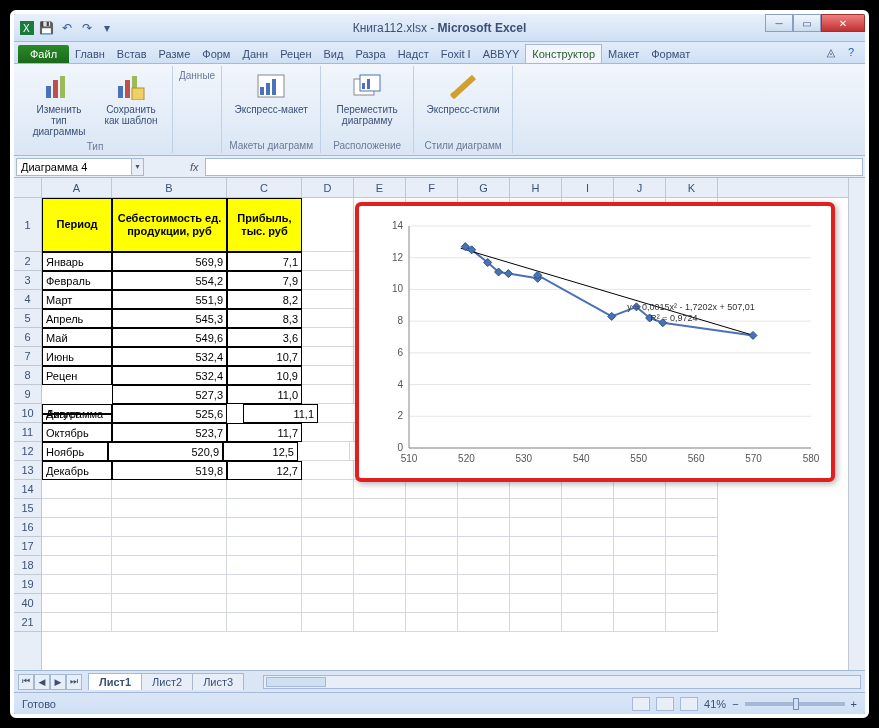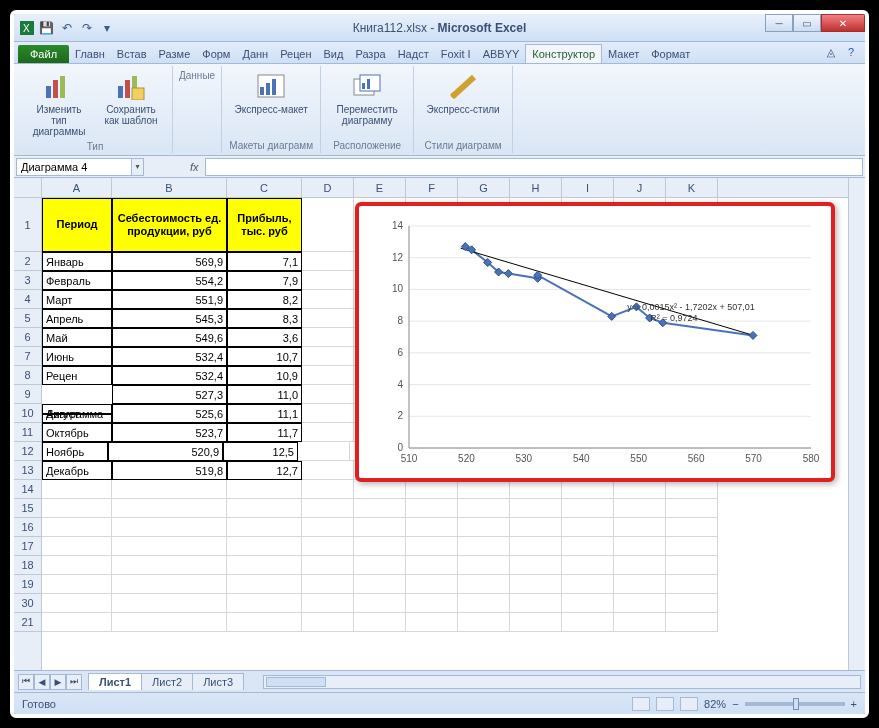--- a/index.html
+++ b/index.html
@@ -208,21 +208,21 @@
             <div class="rowh">10</div>
             <div class="rowh">11</div>
             <div class="rowh">12</div>
             <div class="rowh">13</div>
             <div class="rowh">14</div>
             <div class="rowh">15</div>
             <div class="rowh">16</div>
             <div class="rowh">17</div>
             <div class="rowh">18</div>
             <div class="rowh">19</div>
-            <div class="rowh">30</div>
+            <div class="rowh">40</div>
             <div class="rowh">21</div>
           </div>
     </div>
     <div class="cols-cells">
       <div class="col-headers" id="colheads">
             <div class="colh" style="width: 70px;">A</div>
             <div class="colh" style="width: 115px;">B</div>
             <div class="colh" style="width: 75px;">C</div>
             <div class="colh" style="width: 52px;">D</div>
             <div class="colh" style="width: 52px;">E</div>
@@ -347,21 +347,21 @@
               <div class="cell" style="width: 52px;"></div>
               <div class="cell" style="width: 52px;"></div>
               <div class="cell" style="width: 52px;"></div>
               <div class="cell" style="width: 52px;"></div>
               <div class="cell" style="width: 52px;"></div>
               <div class="cell" style="width: 52px;"></div>
             </div>
             <div class="row">
               <div class="cell data" style="width: 70px;">Диаграмма</div>
               <div class="cell data num" style="width: 115px;">525,6</div>
-              <div class="cell data num" style="width: 75px;">11,1</div>
+              <div class="cell data num" style="width: 75px; margin-left: 16px;">11,1</div>
               <div class="cell" style="width: 52px;"></div>
               <div class="cell" style="width: 52px;"></div>
               <div class="cell" style="width: 52px;"></div>
               <div class="cell" style="width: 52px;"></div>
               <div class="cell" style="width: 52px;"></div>
               <div class="cell" style="width: 52px;"></div>
               <div class="cell" style="width: 52px;"></div>
               <div class="cell" style="width: 52px;"></div>
             </div>
             <div class="row">
@@ -574,21 +574,21 @@
           <div class="hscroll-thumb"></div>
         </div>
   </div>
 
   <div class="status-bar">
     <span>Готово</span>
     <div class="status-right">
       <div class="view-btn"></div>
       <div class="view-btn"></div>
       <div class="view-btn"></div>
-      <span>82%</span>
+      <span>41%</span>
       <span>−</span>
       <div class="zoom-slider">
             <div class="zoom-thumb"></div>
           </div>
       <span>+</span>
     </div>
   </div>
 </div>
 </div>
 

